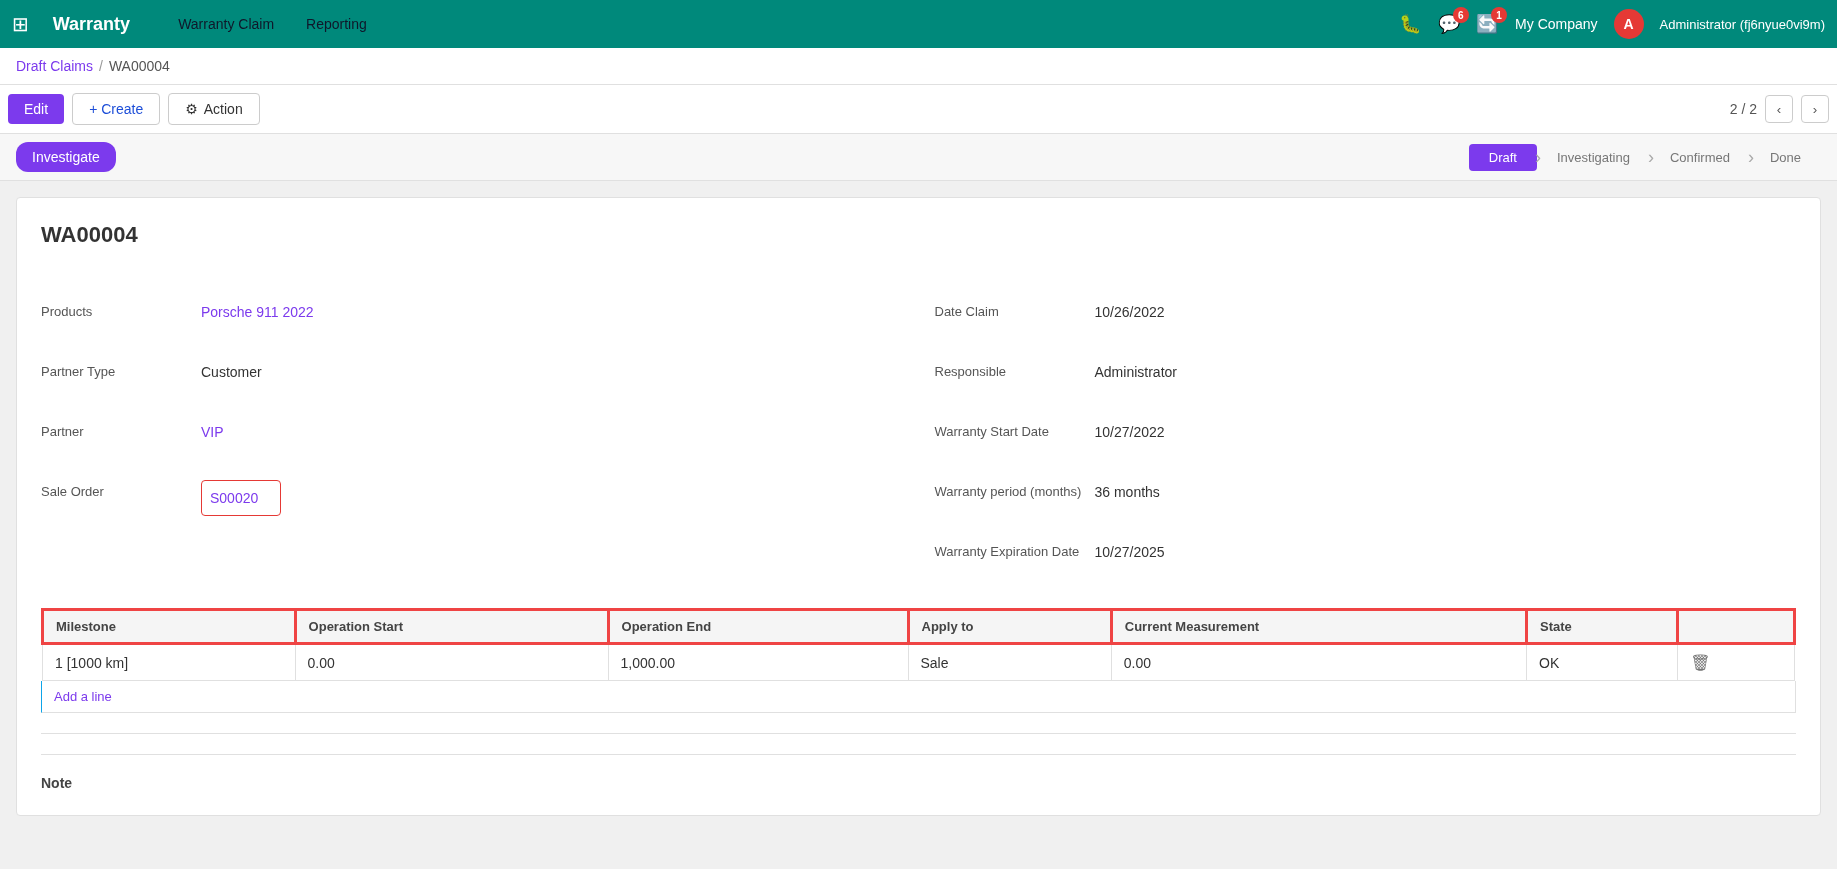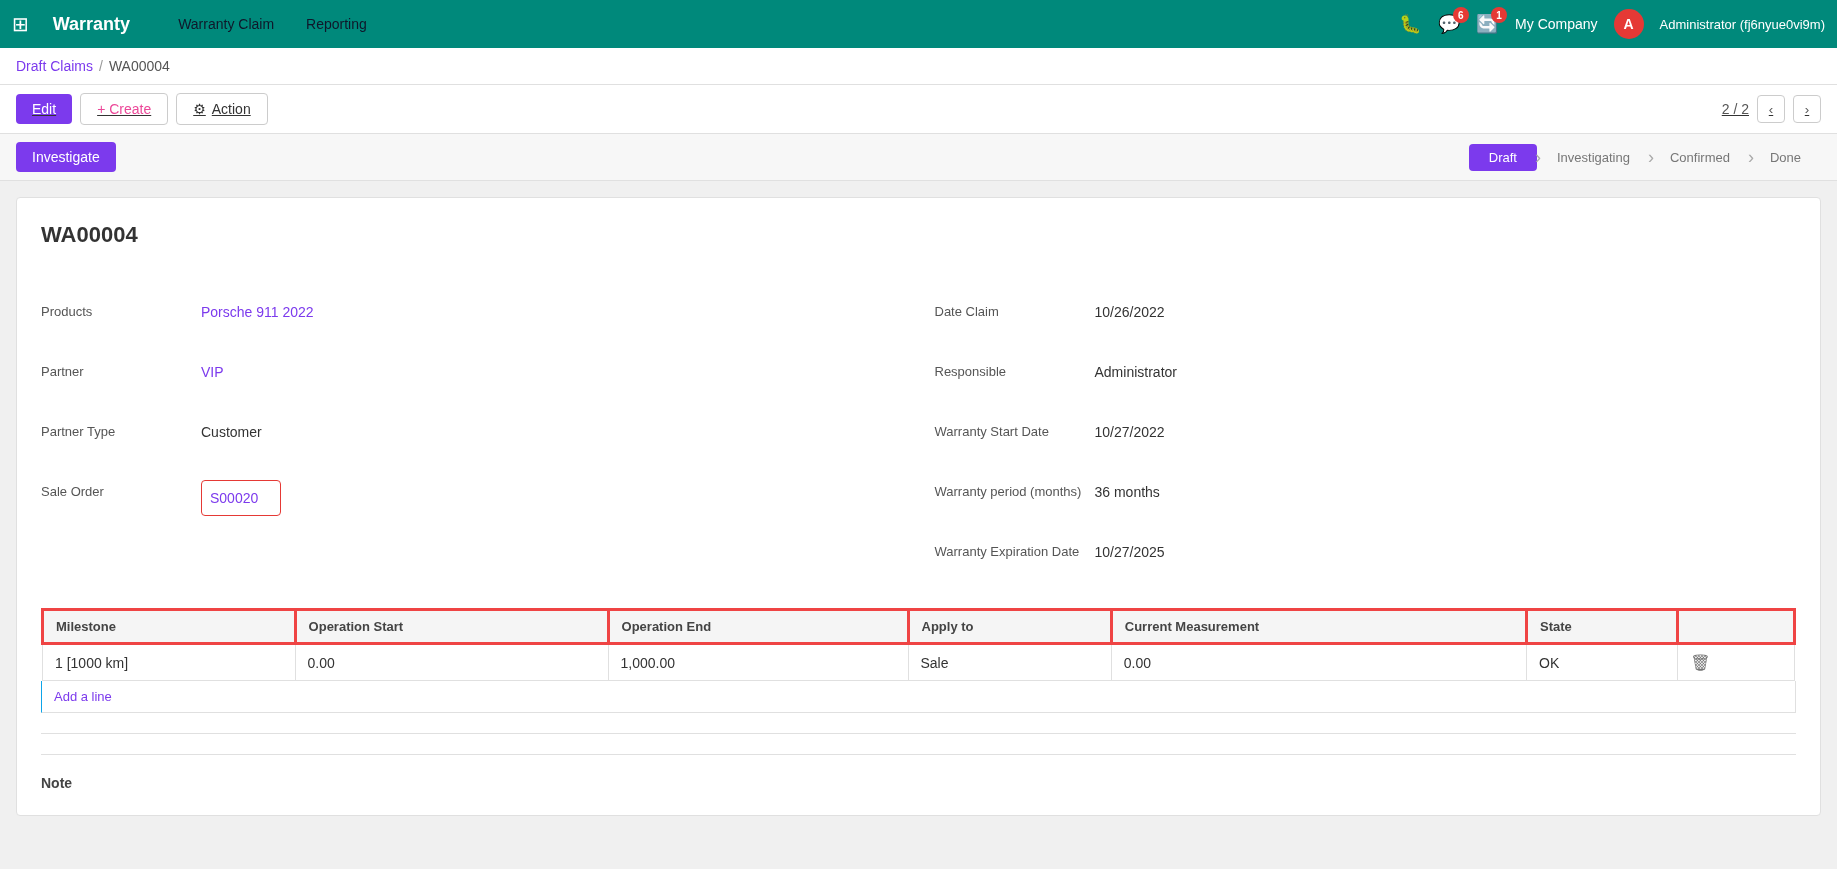--- a/index.html
+++ b/index.html
@@ -44,34 +44,33 @@
       gap: 6px;
       font-size: 14px;
     }
     .breadcrumb-link { color: #7c3aed; cursor: pointer; }
     .breadcrumb-sep { color: #999; }
     .breadcrumb-current { color: #555; }
 
     
     .toolbar {
       background: white;
-      padding: 8px 16px;
+      padding: 8px 8px;
       border-bottom: 1px solid #e0e0e0;
       display: flex;
       align-items: center;
       gap: 8px;
-      text-decoration: underline;
     }
     .btn-edit {
       background: #7c3aed; color: white; border: none;
       padding: 7px 16px; border-radius: 4px; cursor: pointer; font-size: 14px;
       display: flex; align-items: center; gap: 6px;
     }
     .btn-create {
-      background: white; color: #ec4899; border: 1px solid #ccc;
+      background: white; color: #1d4ed8; border: 1px solid #ccc;
       padding: 7px 16px; border-radius: 4px; cursor: pointer; font-size: 14px;
     }
     .btn-action {
       background: white; color: #333; border: 1px solid #ccc;
       padding: 7px 16px; border-radius: 4px; cursor: pointer; font-size: 14px;
       display: flex; align-items: center; gap: 6px;
     }
     .toolbar-right { margin-left: auto; display: flex; align-items: center; gap: 8px; }
     .record-nav { color: #555; font-size: 14px; }
     .nav-arrow {
@@ -84,21 +83,21 @@
     .status-bar {
       background: #f7f7f7;
       padding: 8px 16px;
       display: flex;
       align-items: center;
       gap: 8px;
       border-bottom: 1px solid #e0e0e0;
     }
     .btn-investigate {
       background: #7c3aed; color: white; border: none;
-      padding: 7px 16px; border-radius: 4px; cursor: pointer; font-size: 14px;
+      padding: 7px 16px; border-radius: 12px; cursor: pointer; font-size: 14px;
     }
     .status-steps { margin-left: auto; display: flex; align-items: center; }
     .status-step {
       padding: 6px 20px; font-size: 13px; color: #777;
       position: relative; cursor: pointer;
     }
     .status-step.active {
       background: #7c3aed; color: white; border-radius: 4px;
     }
     .status-step::after {
@@ -242,26 +241,26 @@
     <div class="form-title">WA00004</div>
 
     <div class="form-columns">
 
       <div class="form-col">
         <div class="form-row">
           <span class="form-label">Products</span>
           <span class="form-value-highlighted">Porsche 911 2022</span>
         </div>
         <div class="form-row">
+          <span class="form-label">Partner Type</span>
+          <span class="form-value">Customer</span>
+        </div>
+        <div class="form-row">
           <span class="form-label">Partner</span>
           <span class="form-value-highlighted">VIP</span>
-        </div>
-        <div class="form-row">
-          <span class="form-label">Partner Type</span>
-          <span class="form-value">Customer</span>
         </div>
         <div class="form-row">
           <span class="form-label">Sale Order</span>
           <span class="sale-order-field">S00020</span>
         </div>
       </div>
 
       <div class="form-col">
         <div class="form-row">
           <span class="form-label">Date Claim</span>

